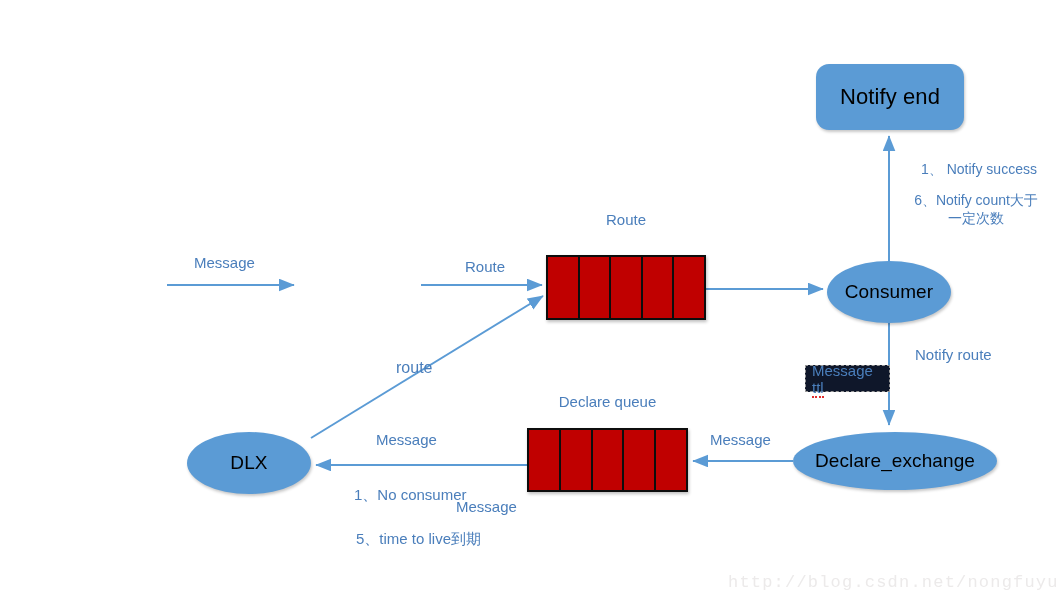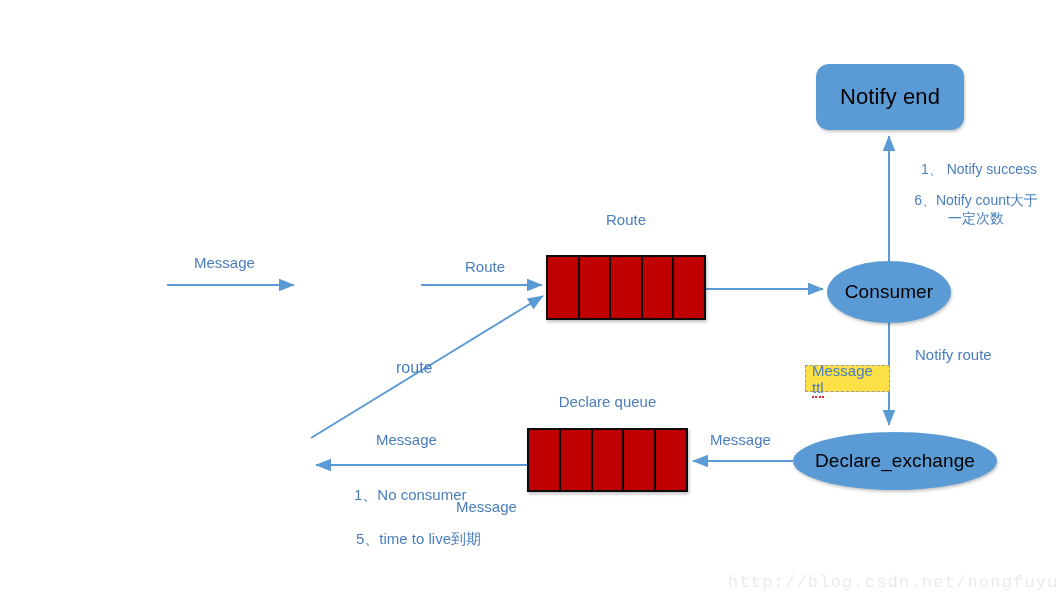--- a/index.html
+++ b/index.html
@@ -61,21 +61,21 @@
     color: #4A7EBB;
     white-space: pre;
     line-height: 1.25;
   }
   .label.center { text-align: center; }
 
   
   .ttl-box {
     position: absolute;
     border: 1px dashed #9a9a9a;
-    background: #fde047;
+    background: #0f172a;
     display: flex;
     align-items: center;
     justify-content: flex-start;
     padding: 0 6px;
     box-sizing: border-box;
     color: #4A7EBB;
   }
   .ttl-box .sp {
     border-bottom: 2px dotted #e03030;
     padding-bottom: 0px;
@@ -145,20 +145,23 @@
 
   <div class="queue" style="left:527px; top:428px; width:161px; height:64px;">
     <div class="cell"></div>
     <div class="cell"></div>
     <div class="cell"></div>
     <div class="cell"></div>
     <div class="cell"></div>
   </div>
   <div class="label center" style="left:527px; top:393px; width:161px; font-size:15px;">Declare queue</div>
 
+  <div class="node ellipse" style="left:187px; top:432px; width:124px; height:62px; font-size:19px;">
+    <span>DLX</span>
+  </div>
 
   <div class="label" style="left:194px; top:254px; font-size:15px;">Message</div>
 
   <div class="label" style="left:465px; top:258px; font-size:15px;">Route</div>
 
   <div class="label" style="left:396px; top:358px; font-size:16px;">route</div>
 
   <div class="label" style="left:921px; top:161px; font-size:14px;">1、 Notify success</div>
 
   <div class="label center" style="left: 901px; top: 192px; width: 150px; font-size: 14px; white-space: pre-line;">6、Notify count大于

